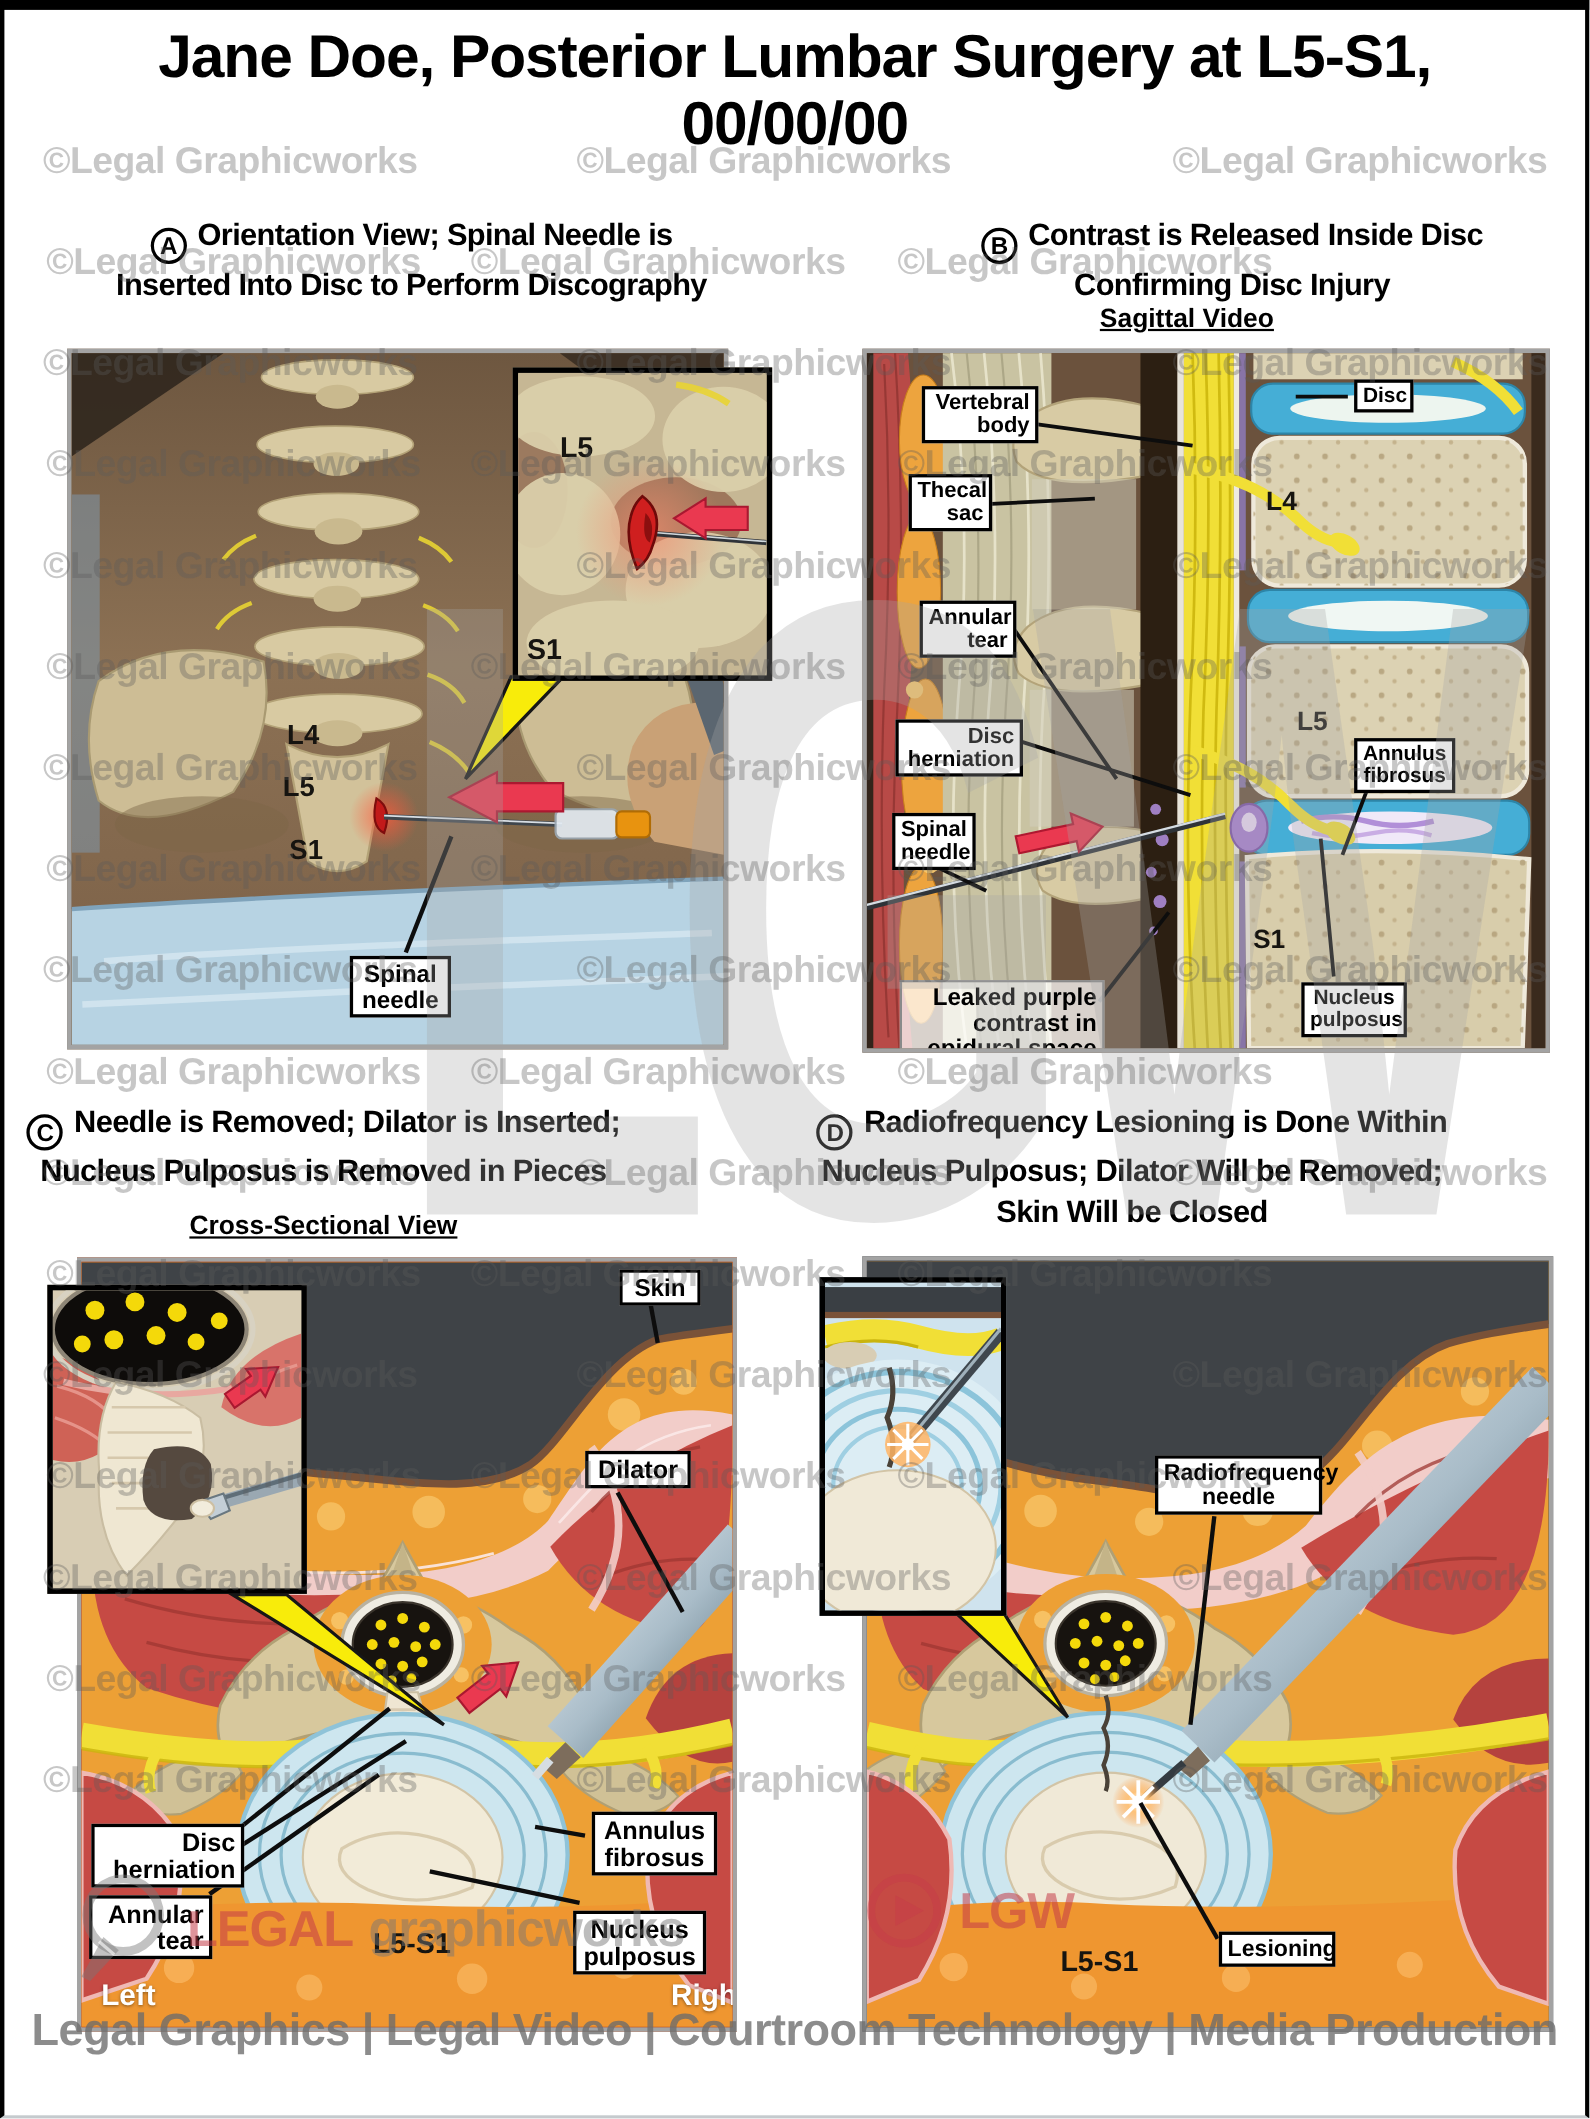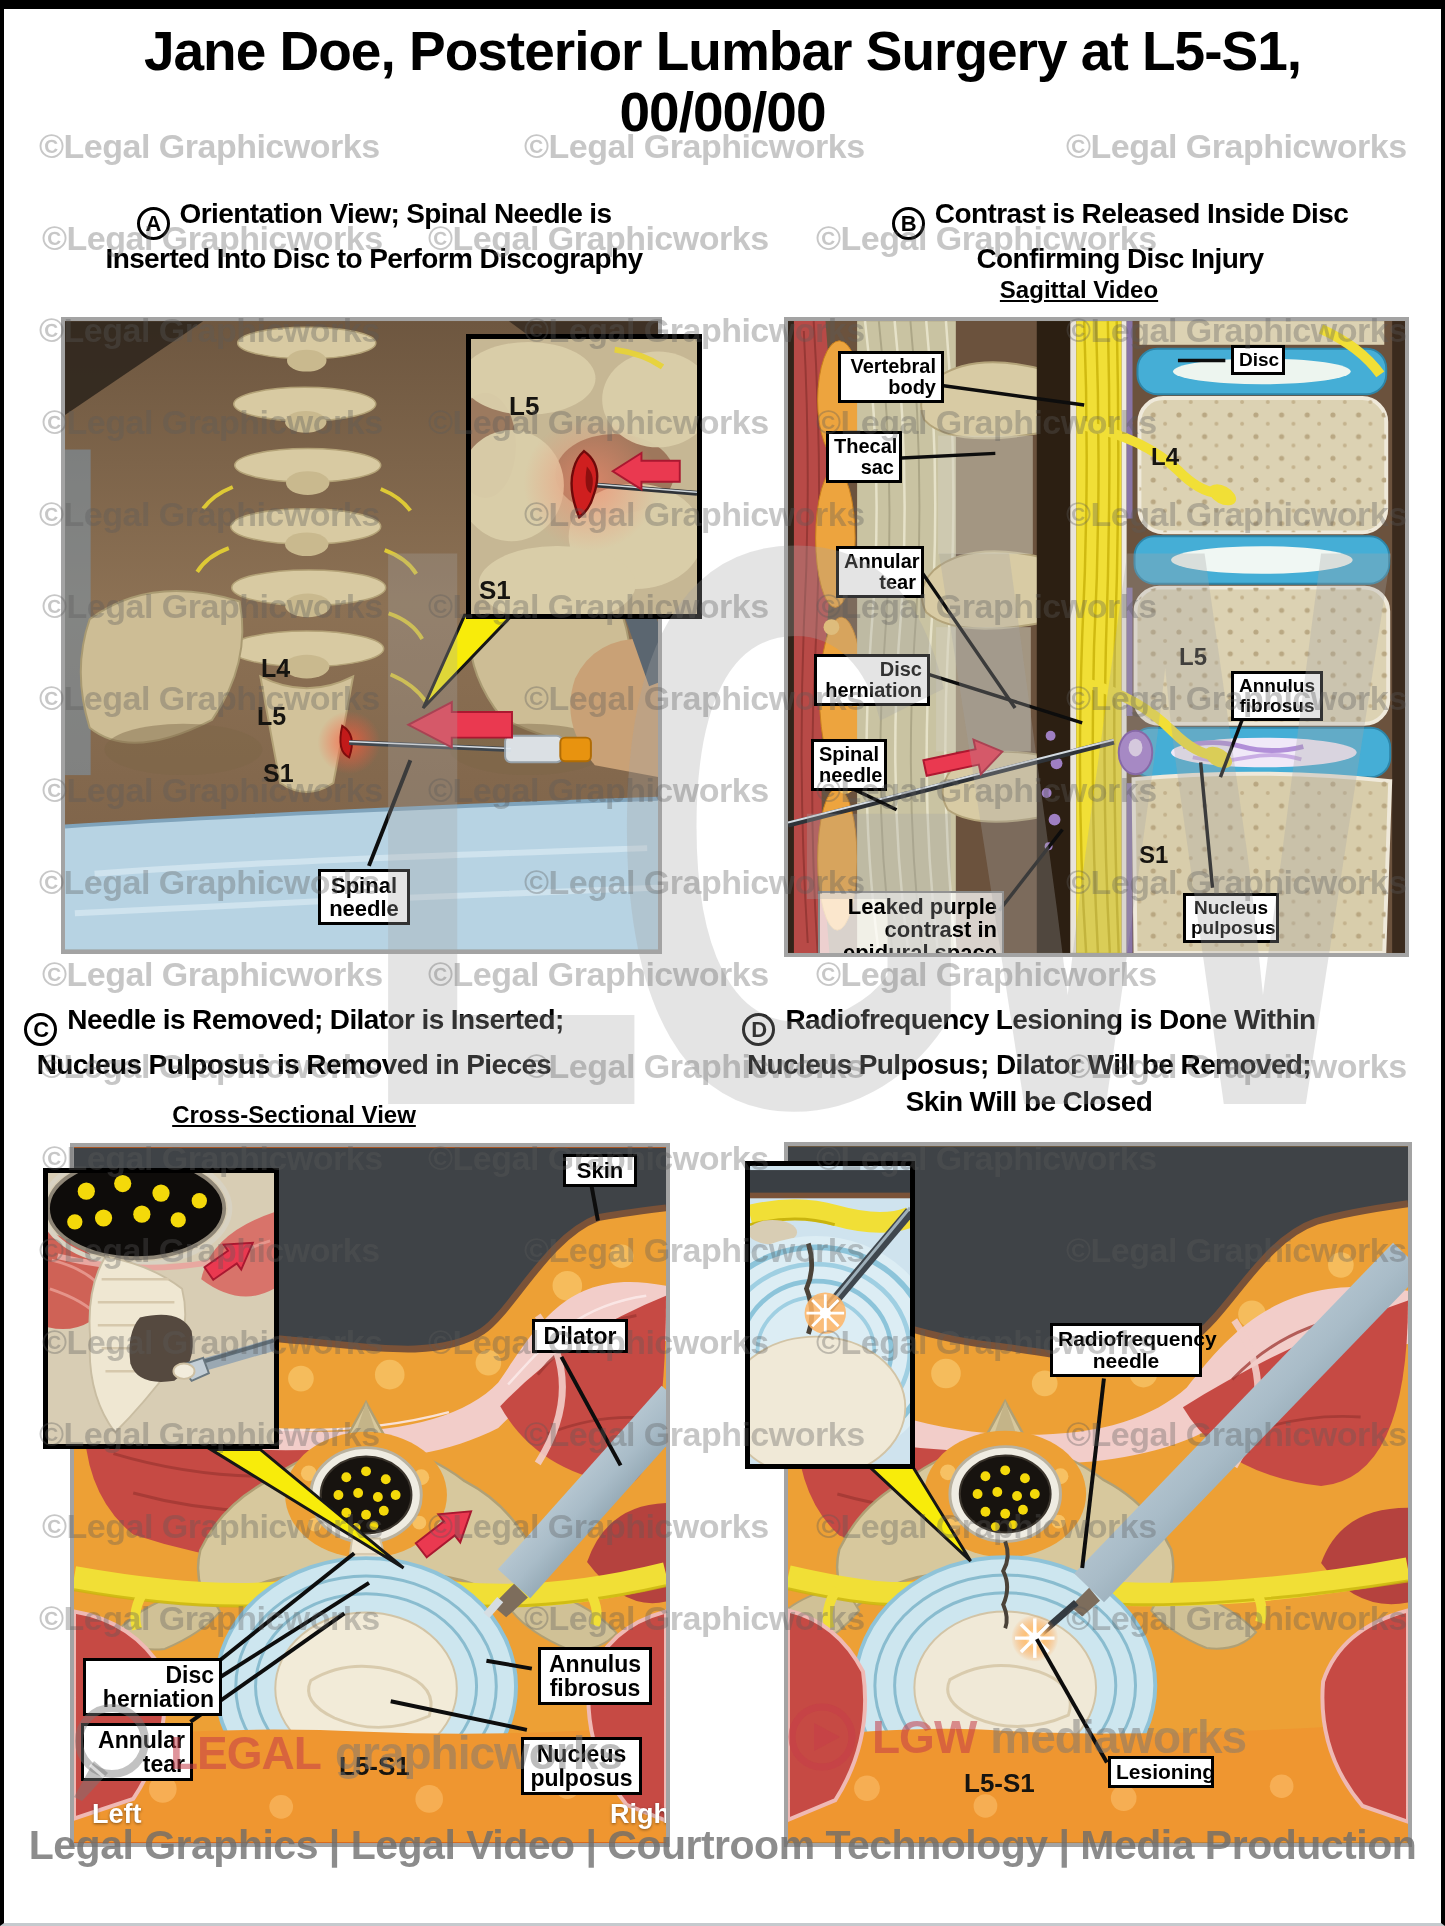--- a/index.html
+++ b/index.html
@@ -745,18 +745,17 @@
     <span class="red">LEGAL</span>
     <span class="gray">graphicworks</span>
   </div>
 
   <div class="brand" style="left:782px;top:1692px;">
     <svg width="72" height="72" viewBox="0 0 72 72">
       <circle cx="36" cy="36" r="30" fill="none" stroke="rgba(197,60,72,.5)" stroke-width="7"></circle>
       <polygon points="28,22 54,36 28,50" fill="rgba(197,60,72,.5)"></polygon>
     </svg>
     <span class="red">LGW</span>
-    <span class="gray">mediaworks</span>
   </div>
 
   <div class="footer">Legal Graphics | Legal Video | Courtroom Technology | Media Production</div>
 
 </div>
 
 </body></html>

